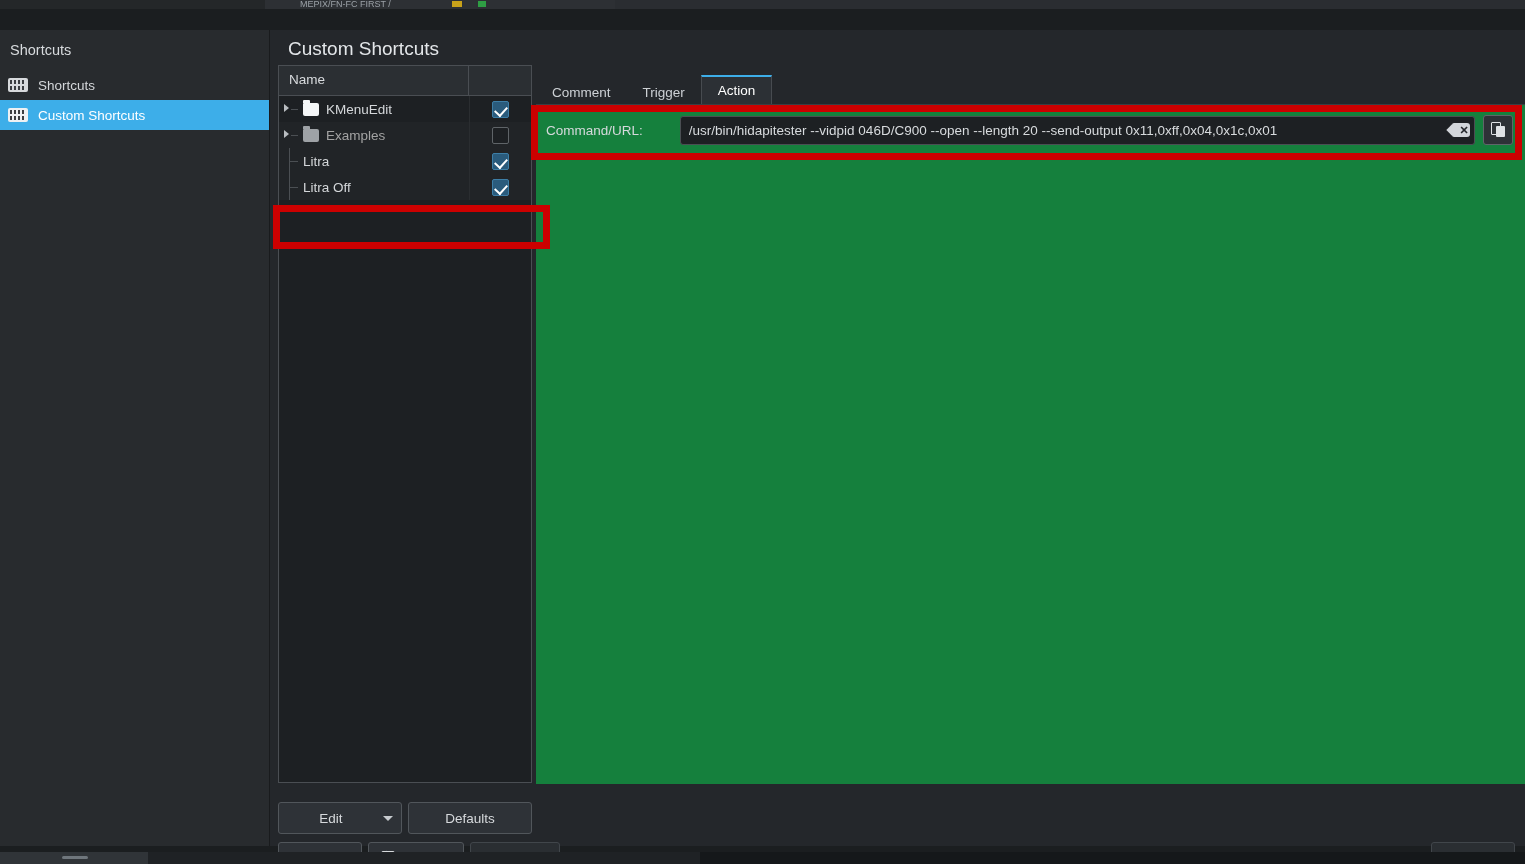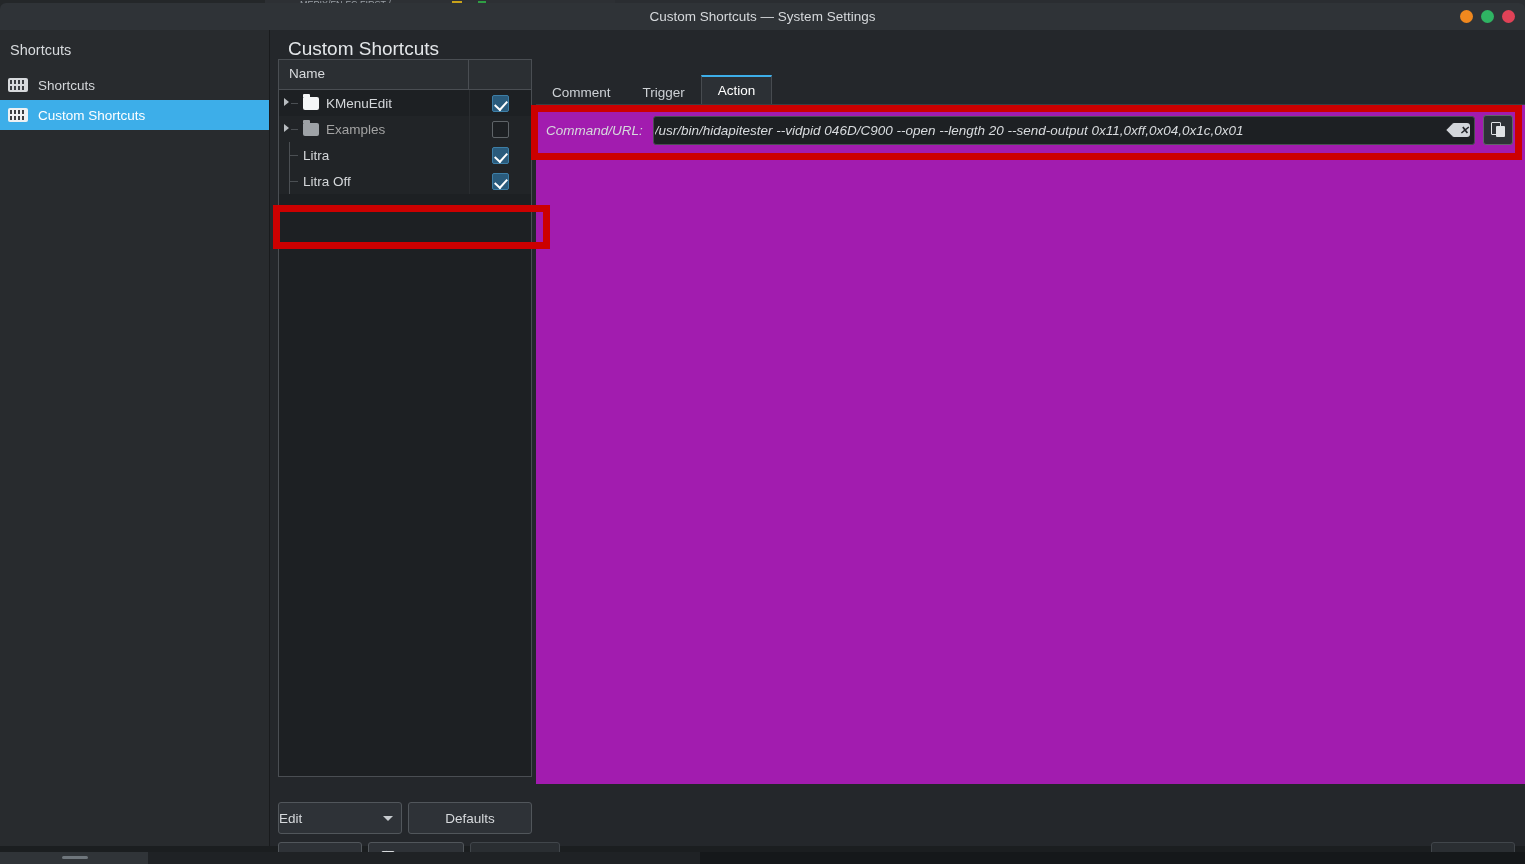--- a/index.html
+++ b/index.html
@@ -79,21 +79,21 @@
   .content {
     position:absolute; left:270px; top:30px; width:1255px; height:816px;
     background:#24272b;
   }
   .page-title {
     position:absolute; left:18px; top:8px;
     color:#e3e6e9; font-size:19px;
   }
 
   
-  .tree-panel { position:absolute; left:8px; top:29px; width:254px; height:718px; }
+  .tree-panel { position:absolute; left:8px; top:35px; width:254px; height:718px; }
   .tree-head {
     display:flex; height:30px; border:1px solid #4a4e53; border-bottom:none;
     background:#2b2f33;
   }
   .tree-head .th-name {
     flex:1; line-height:28px; padding-left:10px;
     color:#d8dbde; font-size:13.5px;
     border-right:1px solid #4a4e53;
   }
   .tree-head .th-chk { width:62px; }
@@ -156,21 +156,21 @@
   }
 
   
   .btn {
     background:#2e3237; border:1px solid #51565b; border-radius:3px;
     color:#d6d9dc; font-size:13.5px; font-family:"Liberation Sans", sans-serif;
     display:flex; align-items:center; justify-content:center; cursor:pointer;
   }
   .btn.disabled { color:#70757a; border-color:#41464b; background:#2a2e32; }
   .edit-btn { position:absolute; left:8px; top:772px; width:124px; height:32px; }
-  .edit-btn .lbl { flex:1; }
+  .edit-btn .lbl { flex:1; text-align:center; }
   .edit-btn .chev {
     width:0; height:0; margin-right:8px;
     border-left:5px solid transparent; border-right:5px solid transparent;
     border-top:5px solid #c7cbcf;
   }
   .settings-btn { position:absolute; left:138px; top:772px; width:124px; height:32px; }
 
   .help-btn { position:absolute; left:8px; top:812px; width:84px; height:32px; gap:8px; }
   .defaults-btn { position:absolute; left:98px; top:812px; width:96px; height:32px; gap:7px; }
   .reset-btn { position:absolute; left:200px; top:812px; width:90px; height:32px; gap:7px; }
@@ -199,30 +199,29 @@
     background:#2c3035; color:#ffffff;
     border-top:2px solid #3daee9;
     border-left:1px solid #474b50; border-right:1px solid #474b50;
     height:30px; line-height:27px;
   }
   .tab-underline {
     position:absolute; left:0; right:0; bottom:0; height:1px; background:#3a3e43;
   }
   .tabpane {
     position:absolute; left:0; top:30px; right:0; bottom:0;
-    background:#a21caf;
-    font-style:italic;
+    background:#15803d;
   }
 
   .cmd-row { position:absolute; left:10px; top:10px; right:12px; display:flex; align-items:center; }
   .cmd-label { color:#d6d9dc; font-size:13.5px; margin-right:10px; white-space:nowrap; }
   .cmd-field {
     flex:1; height:29px; background:#1d2023;
     border:1px solid #4a4e53; border-radius:3px;
-    display:flex; align-items:center; padding:0 4px 0 1px; position:relative;
+    display:flex; align-items:center; padding:0 4px 0 8px; position:relative;margin-left:27px;
   }
   .cmd-value {
     flex:1; color:#d8dbde; font-size:13.5px; white-space:nowrap; overflow:hidden;
   }
   .clear-icon {
     width:22px; height:16px; flex:0 0 auto; position:relative; cursor:pointer;
   }
   .clear-icon .body {
     position:absolute; left:4px; top:1px; width:18px; height:14px;
     background:#d2d6da; border-radius:2px 3px 3px 2px;
@@ -273,28 +272,20 @@
 
   <div class="bg-strip">
     <div class="bg-a"></div>
     <div class="bg-b"></div>
     <div class="bg-c"></div>
     <div class="bg-glyphs">MEPIX/FN-FC FIRST /</div>
     <div class="bg-dot-y"></div>
     <div class="bg-dot-g"></div>
   </div>
 
-  <div class="titlebar">
-    <div class="titlebar-text">Custom Shortcuts — System Settings</div>
-    <div class="wincontrols">
-      <div class="wc min"></div>
-      <div class="wc max"></div>
-      <div class="wc close"></div>
-    </div>
-  </div>
 
   <div class="sidebar">
     <div class="sidebar-header">Shortcuts</div>
 
     <div class="side-item">
       <span class="kbd-icon"></span>
       <span>Shortcuts</span>
     </div>
 
     <div class="side-item selected">

